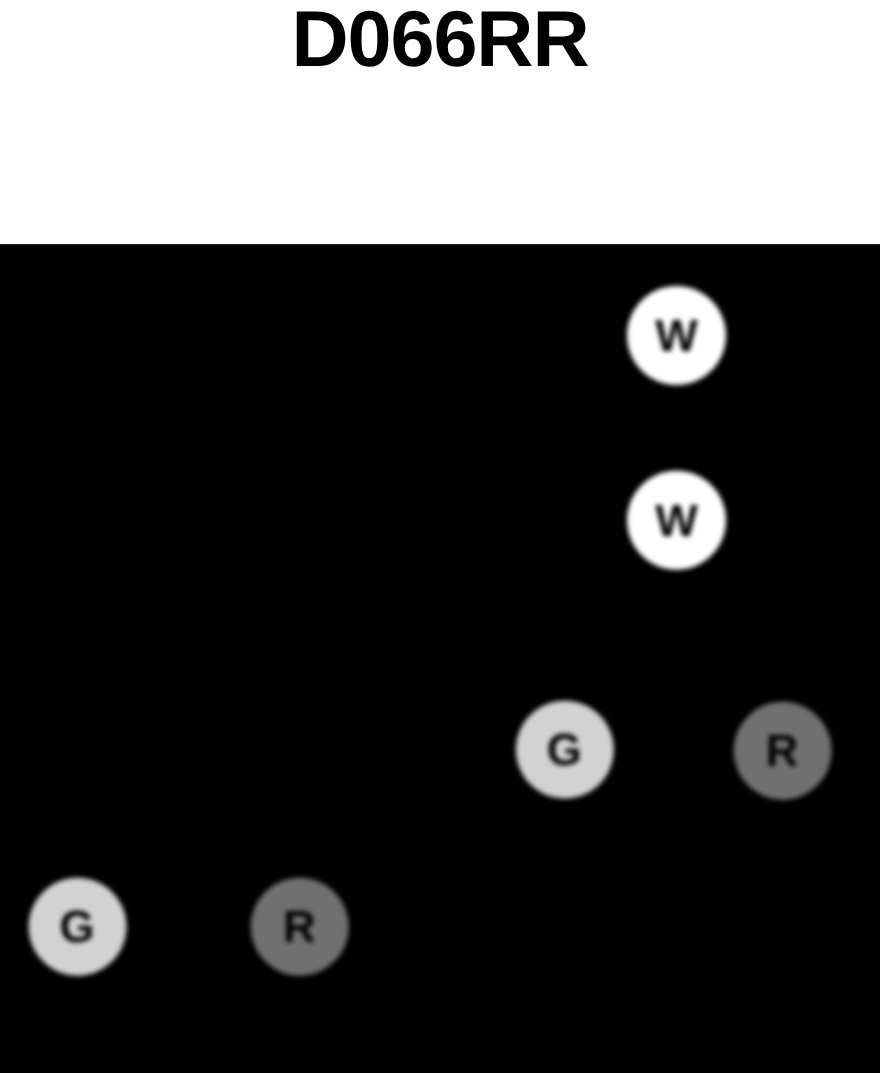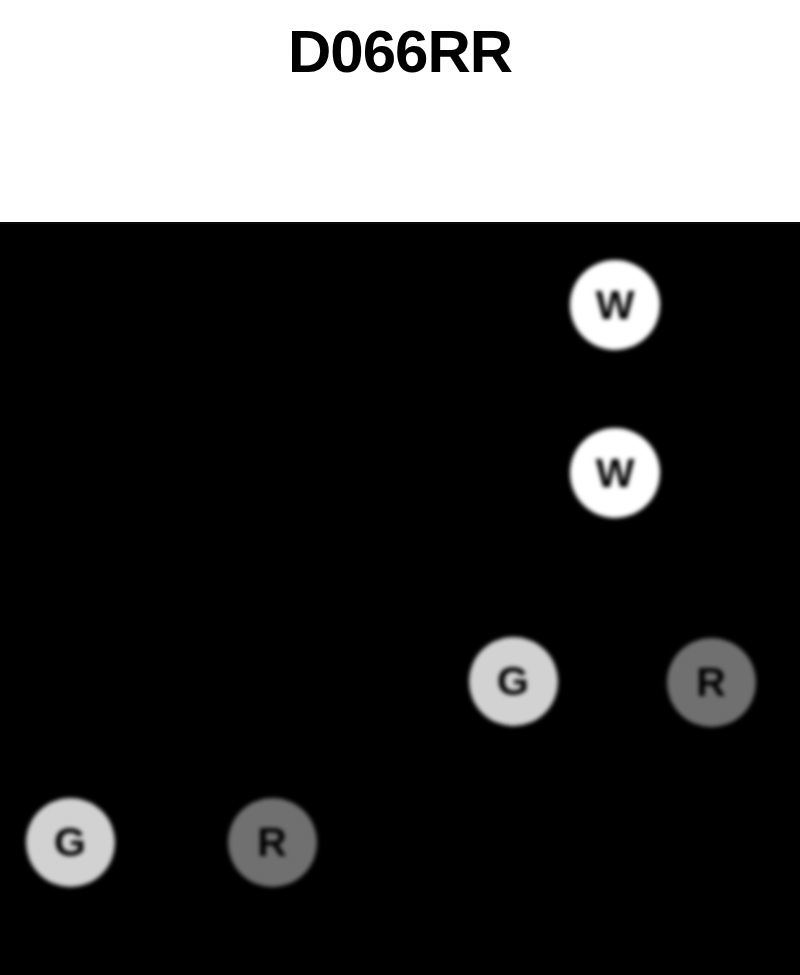--- a/index.html
+++ b/index.html
@@ -25,24 +25,23 @@
     top: 0;
     width: 800px;
     height: 222px;
     background: #ffffff;
     display: flex;
     align-items: flex-start;
     justify-content: center;
   }
   #page-title {
     margin: 0;
-    padding-top: 22px;
     font-family: "Liberation Sans", sans-serif;
     font-weight: bold;
-    font-size: 60px;
+    font-size: 72px;
     line-height: 1.0;
     letter-spacing: -1px;
     color: #000000;
     white-space: nowrap;
     -webkit-font-smoothing: antialiased;
   }
   
   #scene {
     position: absolute;
     left: 0;

